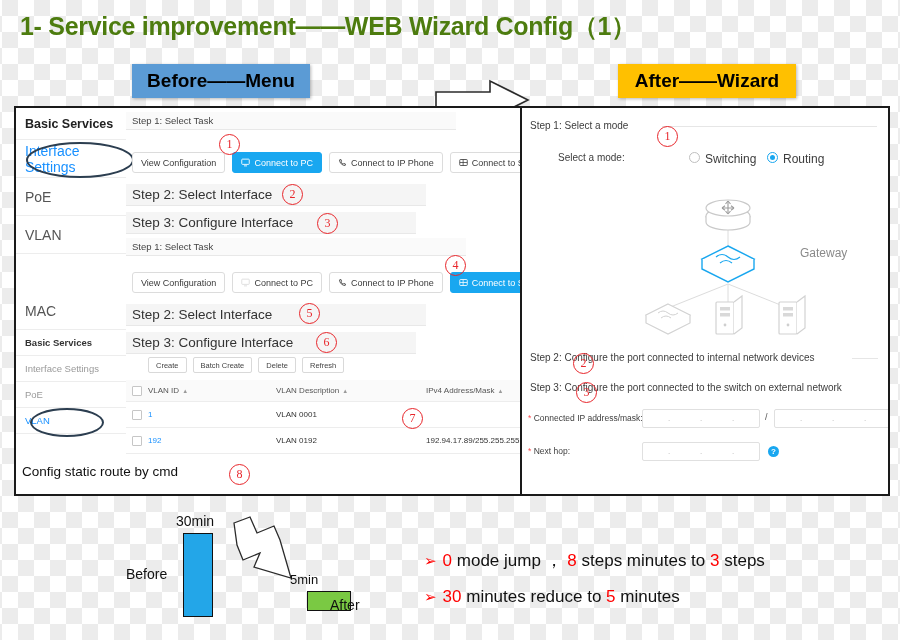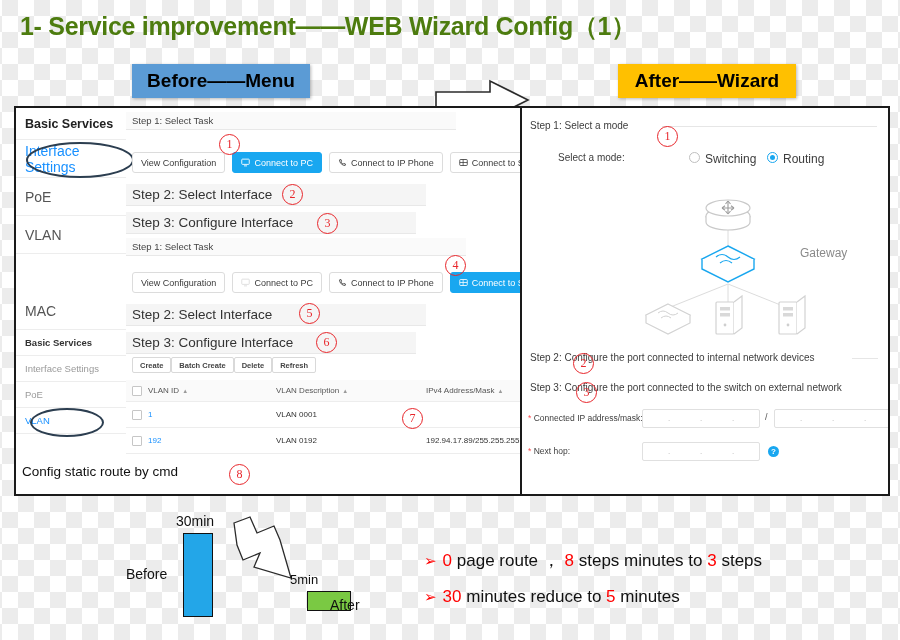--- a/index.html
+++ b/index.html
@@ -68,21 +68,21 @@
 
   .btnbar{position:absolute;left:0;display:flex;align-items:center;gap:7px;padding-left:6px;}
   .tbtn{
     height:21px;border:1px solid #dcdcdc;border-radius:3px;background:#fff;
     display:flex;align-items:center;gap:4px;padding:0 8px;
     font-size:9px;color:#3a3a3a;white-space:nowrap;box-sizing:border-box;
   }
   .tbtn.active{background:#19a7f0;border-color:#19a7f0;color:#fff;}
   .tbtn svg{display:block;}
 
-  .minibar{position:absolute;left:0;display:flex;padding-left:6px;font-weight:bold;}
+  .minibar{position:absolute;left:16px;display:flex;gap:6px;padding-left:6px;}
   .mbtn{
     height:16px;border:1px solid #d9d9d9;border-radius:2px;background:#fff;
     font-size:7.5px;color:#444;display:flex;align-items:center;padding:0 7px;
     white-space:nowrap;box-sizing:border-box;
   }
 
   
   .tbl{position:absolute;left:0;width:100%;}
   .trow{display:flex;align-items:center;height:26px;border-bottom:1px solid #ededed;
         font-size:8px;color:#333;box-sizing:border-box;padding-left:6px;}
@@ -438,21 +438,21 @@
   </svg>
 
   <div class="abs" id="lab-5min">5min</div>
   <div class="abs" id="bar-after"></div>
   <div class="abs" id="lab-after">After</div>
 
 
   <div class="bullet-row" id="bullet-1">
     <span class="arrowhead">➢</span>
     <span>
-      <span class="red">0</span><span> page route ，  </span><span class="red">8</span><span> steps minutes to </span><span class="red">3</span><span> steps</span>
+      <span class="red">0</span><span> mode jump ，  </span><span class="red">8</span><span> steps minutes to </span><span class="red">3</span><span> steps</span>
     </span>
   </div>
 
   <div class="bullet-row" id="bullet-2">
     <span class="arrowhead">➢</span>
     <span>
       <span class="red">30</span><span> minutes reduce to </span><span class="red">5</span><span> minutes</span>
     </span>
   </div>
 

